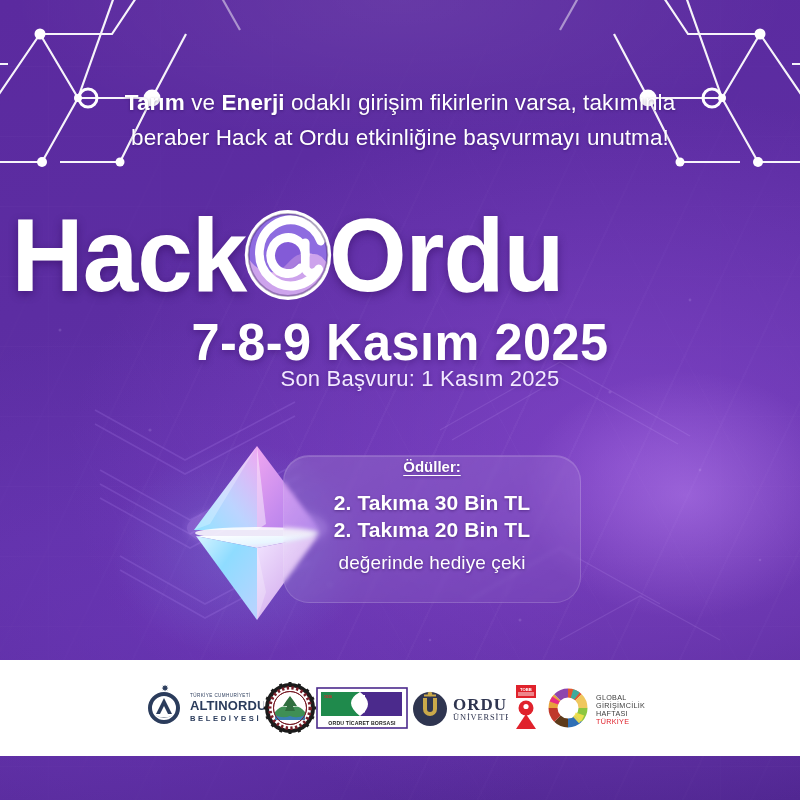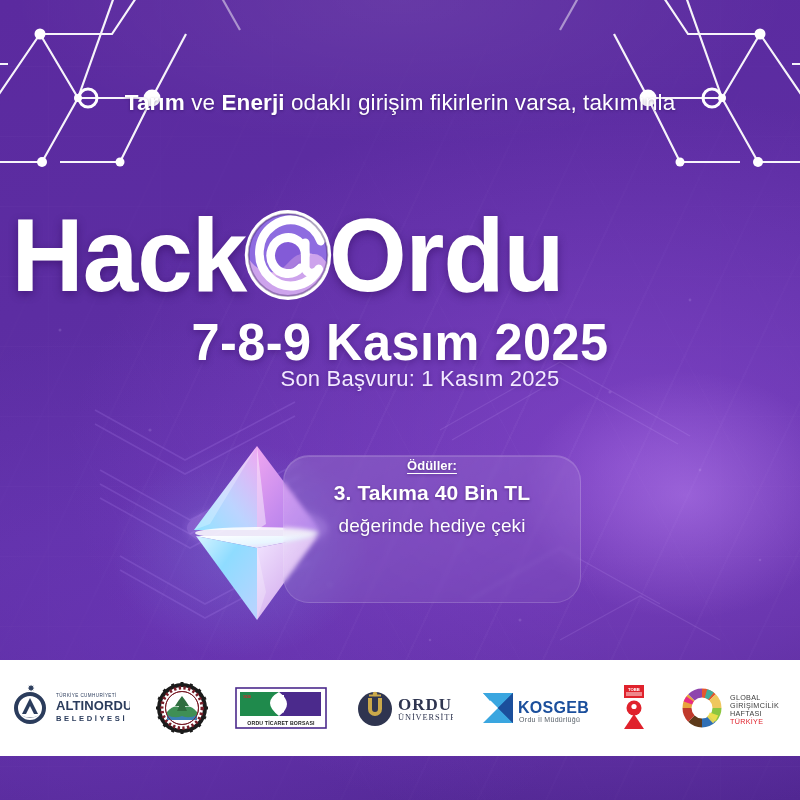--- a/index.html
+++ b/index.html
@@ -102,41 +102,41 @@
     background:linear-gradient(150deg, rgba(255,255,255,.135), rgba(255,255,255,.045));
     border:1px solid rgba(255,255,255,.13);
     backdrop-filter:blur(2px);
     box-shadow:inset 0 1px 0 rgba(255,255,255,.15);
   }
   .prize-inner{
     position:absolute;left:283px;top:458px;width:298px;
     text-align:center;color:#ffffff;
   }
   .prize-title{
-    font-size:13px;font-weight:600;text-decoration:underline;
-    text-underline-offset:3px;margin-bottom:7px;
+    font-size:15px;font-weight:600;text-decoration:underline;
+    text-underline-offset:3px;margin-bottom:15px;
     text-shadow:0 1px 3px rgba(35,0,70,.45);
   }
   .prize-line{
     font-size:21px;font-weight:700;line-height:1.28;letter-spacing:.1px;
     text-shadow:0 1px 3px rgba(35,0,70,.45);
   }
   .prize-foot{
     font-size:19px;font-weight:400;margin-top:8px;letter-spacing:.1px;
     text-shadow:0 1px 3px rgba(35,0,70,.45);
   }
 
   
   .pyr{position:absolute;left:182px;top:432px;width:150px;height:195px;}
 
   
   .sponsors{
     position:absolute;left:0;top:660px;width:800px;height:96px;
     background:#ffffff;
-    display:flex;align-items:center;justify-content:space-between;
+    display:flex;align-items:center;justify-content:center;
     padding:0 14px;
   }
   .sp{display:flex;align-items:center;justify-content:center;}
   .sp svg{display:block;}
 </style>
 </head>
 <body>
 
 <div id="poster">
 
@@ -217,20 +217,21 @@
     <g fill="none" stroke="#ffffff" stroke-width="3">
       <circle cx="88" cy="104" r="9"></circle>
       <circle cx="712" cy="104" r="9"></circle>
     </g>
   </svg>
 
   <div class="headline">
     <div>
       <b>Tarım</b><span> ve </span><b>Enerji</b><span> odaklı girişim fikirlerin varsa, takımınla</span>
     </div>
+    <div>beraber Hack at Ordu etkinliğine başvurmayı unutma!</div>
   </div>
 
   <div class="logo-wrap">
     <div class="logo-text">
       <span class="piece">Hack</span>
       <span class="at-mark">
         <svg width="104" height="104" viewBox="0 0 104 104">
           <defs>
             <clipPath id="atclip">
                 <circle cx="52" cy="52" r="41"></circle>
@@ -314,21 +315,22 @@
       <path d="M14 104 L136 104 L75 116 Z" fill="url(#pTop)"></path>
       <path d="M14 104 L75 116 L75 188 Z" fill="url(#pC)"></path>
       <path d="M136 104 L75 116 L75 188 Z" fill="url(#pD)"></path>
       <path d="M75 116 L75 188 L84 160 Z" fill="#ffffff" opacity=".25"></path>
     </g>
   </svg>
 
   <div class="prize-card"></div>
   <div class="prize-inner">
     <div class="prize-title">Ödüller:</div>
-    <div class="prize-line">3. Takıma 40 Bin TL</div>
+    <div class="prize-line">2. Takıma 30 Bin TL</div>
+    <div class="prize-line">2. Takıma 20 Bin TL</div>
     <div class="prize-foot">değerinde hediye çeki</div>
   </div>
 
   <div class="sponsors">
 
     <div class="sp">
       <svg width="116" height="48" viewBox="0 0 116 48">
         <g fill="#2b3c5c">
           <path d="M12 4 l2 4 l4 -2 l-2 4 l4 2 l-4 2 l2 4 l-4 -2 l-2 4 l-2 -4 l-4 2 l2 -4 l-4 -2 l4 -2 l-2 -4 l4 2 Z" transform="translate(12,-1) scale(.42)"></path>
           <path d="M16 40 A16 16 0 1 1 16 8 A16 16 0 1 1 16 40 Z M16 36 A12 12 0 1 0 16 12 A12 12 0 1 0 16 36 Z"></path>
@@ -389,31 +391,20 @@
       <svg width="100" height="46" viewBox="0 0 100 46">
         <circle cx="22" cy="24" r="17" fill="#2f3550"></circle>
         <path d="M15 13 v11 a7 7 0 0 0 14 0 v-11 h-4 v11 a3 3 0 0 1 -6 0 v-11 Z" fill="#caa94a"></path>
         <circle cx="22" cy="9" r="2.3" fill="#caa94a"></circle>
         <path d="M16 9.5 h12 v2 h-12 Z" fill="#caa94a"></path>
         <text x="45" y="25" font-family="Liberation Serif, serif" font-size="17" font-weight="bold" fill="#2f3550" letter-spacing="1">ORDU</text>
         <text x="45" y="35" font-family="Liberation Serif, serif" font-size="8.4" fill="#2f3550" letter-spacing=".9">ÜNİVERSİTESİ</text>
       </svg>
     </div>
 
-    <div class="sp">
-      <svg width="110" height="46" viewBox="0 0 110 46">
-        <rect x="4" y="8" width="30" height="30" fill="#3aa6e0"></rect>
-        <path d="M4 8 L19 23 L4 38 Z" fill="#ffffff"></path>
-        <path d="M34 8 L19 23 L34 38 Z" fill="#1b4f9c"></path>
-        <path d="M19 23 L34 8 L34 38 Z" fill="#1b4f9c"></path>
-        <path d="M4 8 H19 L11 16 Z" fill="#3aa6e0"></path>
-        <text x="39" y="28" font-family="Liberation Sans, sans-serif" font-size="16" font-weight="bold" fill="#1b4f9c" letter-spacing=".3">KOSGEB</text>
-        <text x="40" y="37" font-family="Liberation Sans, sans-serif" font-size="7" fill="#555d66" letter-spacing=".3">Ordu İl Müdürlüğü</text>
-      </svg>
-    </div>
 
     <div class="sp">
       <svg width="36" height="50" viewBox="0 0 36 50">
         <rect x="8" y="2" width="20" height="13" fill="#e0222c"></rect>
         <text x="18" y="8" text-anchor="middle" font-family="Liberation Sans, sans-serif" font-size="4.2" font-weight="bold" fill="#ffffff">TOBB</text>
         <g fill="#ffffff" opacity=".9">
           <rect x="10" y="9.5" width="16" height="1"></rect>
           <rect x="10" y="11.5" width="16" height="1"></rect>
         </g>
         <circle cx="18" cy="25" r="7.5" fill="#e0222c"></circle>

